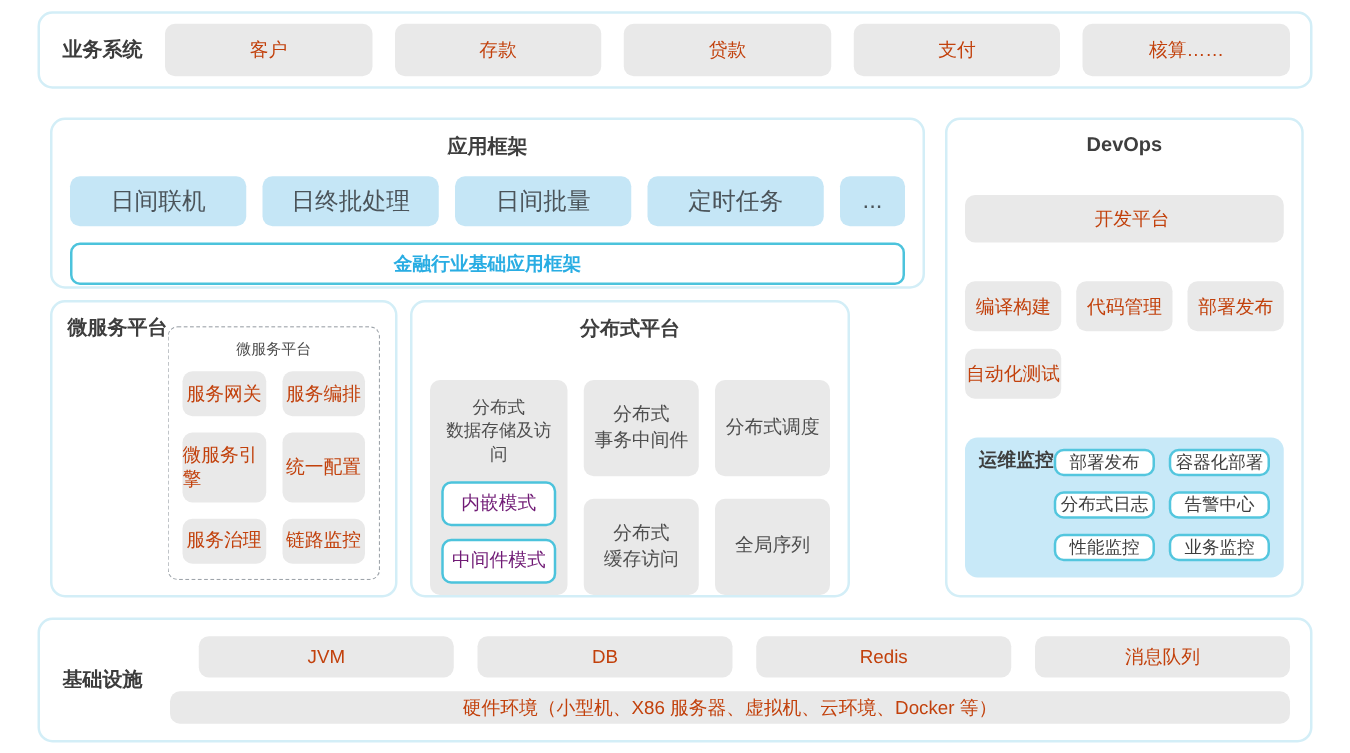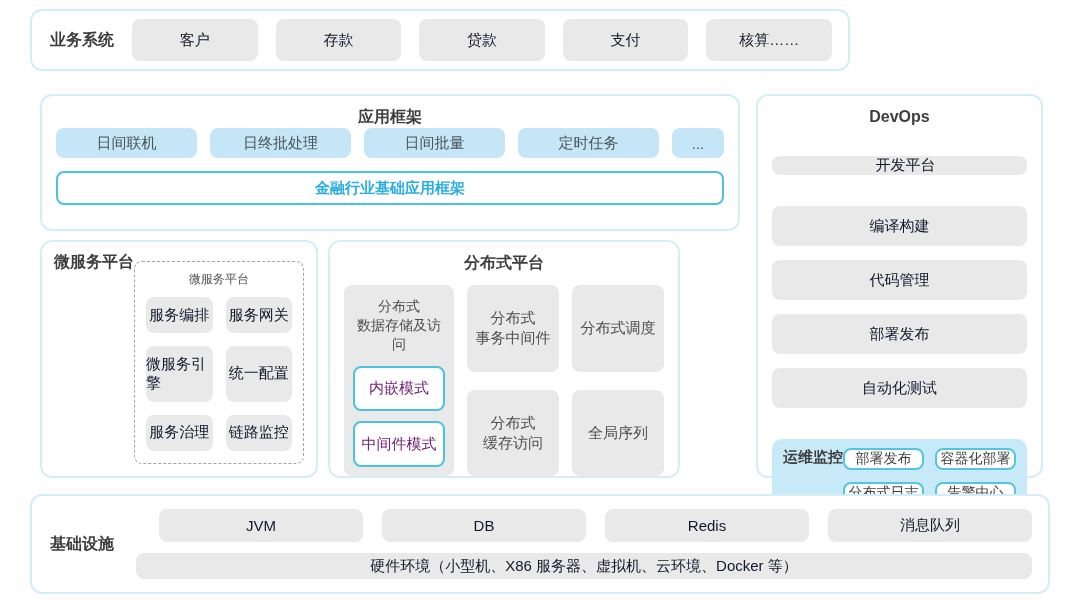--- a/index.html
+++ b/index.html
@@ -27,53 +27,53 @@
     font-size: 16px;
     color: #3e3e3e;
   }
   .gray-box {
     background: #e9e9e9;
     border-radius: 8px;
     display: flex;
     align-items: center;
     justify-content: center;
     font-size: 15px;
-    color: #0f172a;
+    color: #c2410c;
   }
   .blue-box {
     background: #c5e6f6;
     border-radius: 8px;
-    height: 30px;
+    height: 40px;
     display: flex;
     align-items: center;
     justify-content: center;
-    font-size: 15px;
+    font-size: 19px;
     color: #4b545a;
     flex: 1;
   }
   .blue-box.small { flex: 0 0 52px; }
 
   
   .top-bar {
     position: absolute; left: 30px; top: 9px;
-    width: 820px; height: 62px;
+    width: 1020px; height: 62px;
     display: flex; align-items: center;
     padding: 0 16px 0 18px; gap: 18px;
   }
   .bar-label { font-weight: 700; font-size: 16px; color: #3c3c3c; flex: none; }
   .top-boxes { flex: 1; display: flex; gap: 18px; }
   .top-boxes .gray-box { flex: 1; height: 42px; }
 
   
   .app-framework {
     position: absolute; left: 40px; top: 94px;
     width: 700px; height: 137px;
     padding: 11px 14px 12px;
   }
-  .af-title { }
+  .af-title { margin-bottom: 13px; }
   .af-row { display: flex; gap: 13px; margin-bottom: 13px; }
   .teal-outline-box {
     border: 2px solid #4cc3dc;
     border-radius: 8px;
     height: 34px;
     display: flex; align-items: center; justify-content: center;
   }
   .teal-text { color: #29ade3; font-weight: 700; font-size: 15px; font-family: Liberation Mono, monospace; }
 
   
@@ -96,21 +96,21 @@
     display: grid; grid-template-columns: 1fr 1fr;
     gap: 13px 13px; flex: 1;
   }
   .ms-grid .gray-box { height: auto; }
 
   
   .distributed {
     position: absolute; left: 328px; top: 240px;
     width: 352px; height: 238px;
     padding: 11px 14px 0;
-    display: flex; flex-direction: column;
+    display: flex; flex-direction: column; gap: 19px;
   }
   .dist-body { display: flex; gap: 13px; margin-top: 11px; flex: 1; }
   .dist-col { flex: 1; display: flex; flex-direction: column; gap: 18px; }
   .dist-cell {
     background: #e9e9e9; border-radius: 8px; flex: 1;
     display: flex; align-items: center; justify-content: center;
     text-align: center; font-size: 15px; color: #4e4e4e;
     white-space: pre-line; line-height: 1.35;
   }
   .storage {
@@ -131,21 +131,21 @@
   
   .devops {
     position: absolute; left: 756px; top: 94px;
     width: 287px; height: 384px;
     padding: 12px 14px 14px;
     display: flex; flex-direction: column; gap: 16px;
   }
   .devops-title { margin-bottom: 14px; }
   .devops .wide-box { height: 40px; margin-bottom: 15px; padding-left: 12px; }
   .devops-grid {
-    display: grid; grid-template-columns: 1fr;
+    display: grid; grid-template-columns: 1fr 1fr 1fr;
     gap: 14px 12px; margin-bottom: 15px;
   }
   .devops-grid .gray-box { height: 40px; }
   .monitor {
     background: #c8e9f8; border-radius: 10px;
     padding: 9px 11px 13px;
     flex: 1; display: flex; flex-direction: row;
   }
   .monitor-title { font-size: 15px; margin-bottom: 10px; }
   .monitor-grid {
@@ -198,22 +198,22 @@
     <div class="teal-outline-box">
       <span class="teal-text">金融行业基础应用框架</span>
     </div>
   </div>
 
   <div class="panel microservice">
     <div class="panel-title">微服务平台</div>
     <div class="ms-inner">
       <div class="ms-inner-title">微服务平台</div>
       <div class="ms-grid">
+        <div class="gray-box">服务网关</div>
         <div class="gray-box">服务编排</div>
-        <div class="gray-box">服务网关</div>
         <div class="gray-box">微服务引擎</div>
         <div class="gray-box">统一配置</div>
         <div class="gray-box">服务治理</div>
         <div class="gray-box">链路监控</div>
       </div>
     </div>
   </div>
 
   <div class="panel distributed">
     <div class="panel-title">分布式平台</div>
@@ -246,20 +246,21 @@
       <div class="gray-box">部署发布</div>
       <div class="gray-box">自动化测试</div>
     </div>
     <div class="monitor">
       <div class="panel-title monitor-title">运维监控</div>
       <div class="monitor-grid">
         <div class="white-box">部署发布</div>
         <div class="white-box">容器化部署</div>
         <div class="white-box">分布式日志</div>
         <div class="white-box">告警中心</div>
+        <div class="white-box">性能监控</div>
         <div class="white-box">业务监控</div>
       </div>
     </div>
   </div>
 
   <div class="panel bottom-bar">
     <div class="bar-label">基础设施</div>
     <div class="bottom-right">
       <div class="infra-row">
         <div class="gray-box">JVM</div>

